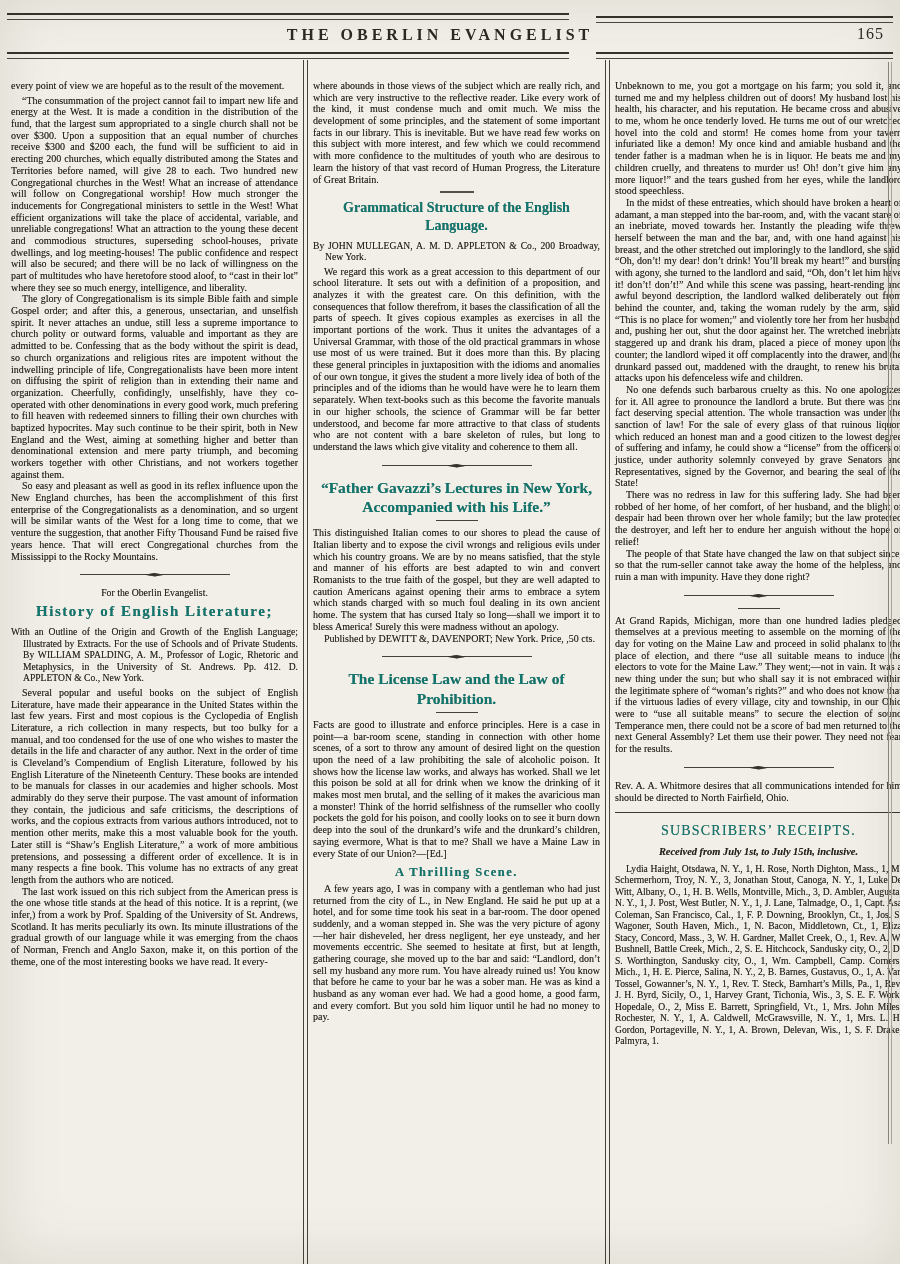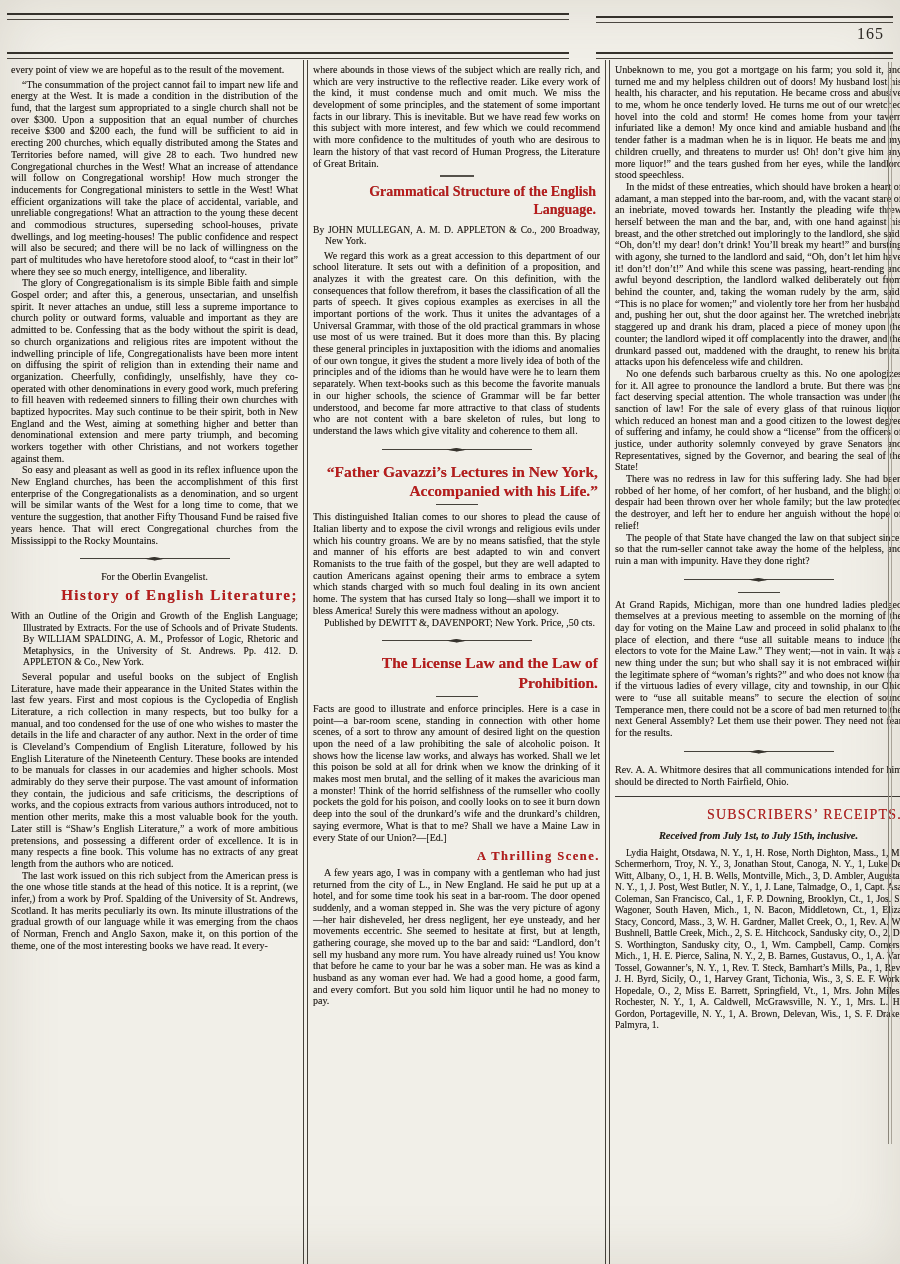--- a/index.html
+++ b/index.html
@@ -11,31 +11,31 @@
   .rule{position:absolute;height:4px;border-top:2px solid #35322c;border-bottom:1px solid #4a463f;}
   .seg-tl{top:13px;left:7px;width:562px;}
   .seg-tr{top:16px;left:596px;right:7px;}
   .seg-bl{top:52px;left:7px;width:562px;}
   .seg-br{top:52px;left:596px;right:7px;}
   .title{position:absolute;top:26px;left:0;width:880px;text-align:center;
          font-size:16px;font-weight:bold;letter-spacing:4px;color:#2c2823;white-space:nowrap;}
   .pagenum{position:absolute;top:25px;right:16px;font-size:16px;color:#2c2823;letter-spacing:1px;}
   
   .cols{position:absolute;top:60px;left:6px;right:6px;bottom:0;display:flex;}
-  .col{flex:0 0 287px;width:287px;padding:4px 5px 0 5px;overflow:hidden;text-align:justify;
+  .col{flex:0 0 287px;width:287px;padding:20px 5px 0 5px;overflow:hidden;text-align:justify;
        font-size:10px;line-height:1.17;text-shadow:0 0 0.4px rgba(60,50,40,0.55);}
   .vrule{flex:0 0 3px;border-left:1px solid #45413a;border-right:1px solid #45413a;margin:0;}
   .edge-rule{position:absolute;top:62px;bottom:120px;right:8px;width:2px;border-left:1px solid #8a857a;border-right:1px solid #a9a398;}
   
   p{margin:0;text-indent:11px;}
   p.noind{text-indent:0;}
   p.sp{margin-top:3px;}
   .hang{margin:4px 0 3px;padding-left:12px;text-indent:-12px;font-size:9.6px;line-height:1.2;}
   .kicker{text-align:center;text-indent:0;margin:7px 0 2px;font-size:9.8px;}
-  h2,h3{text-align:right;text-indent:0;font-weight:bold;color:#b91c1c;}
+  h2,h3{text-align:center;text-indent:0;font-weight:bold;color:#0f766e;}
   .h-lit{font-size:15px;letter-spacing:1.5px;margin:3px 0 6px;line-height:1.25;}
   .h-md{font-size:14px;margin:6px 4px 4px;line-height:1.3;}
   .h-lg{font-size:15.5px;margin:7px 2px 3px;line-height:1.25;}
   .h-sub{font-size:12.5px;letter-spacing:1.5px;margin:6px 0 3px;}
   .h-caps{font-size:14px;font-weight:normal;letter-spacing:1.2px;margin:10px 0 6px;}
   .received{text-align:center;text-indent:0;font-style:italic;font-weight:bold;font-size:10.4px;margin:0 0 5px;}
   .fine{font-size:9.6px;line-height:1.2;}
   .it{}
   
   .div-arrow{display:flex;align-items:center;width:150px;margin:8px auto;}
@@ -47,20 +47,21 @@
   .hr-full{border-top:1px solid #3c3833;margin:9px 0 3px;}
 </style>
 </head>
 <body>
 
 <div class="page">
 
   <header class="header">
     <div class="rule seg-tl"></div>
     <div class="rule seg-tr"></div>
+    <div class="title">THE OBERLIN EVANGELIST</div>
     <div class="pagenum">165</div>
     <div class="rule seg-bl"></div>
     <div class="rule seg-br"></div>
   </header>
 
   <div class="cols">
 
     <section class="col">
       <p class="noind">every point of view we are hopeful as to the result of the movement.</p>
       <p class="sp">“The consummation of the project cannot fail to impart new life and energy at the West.  It is made a condition in the distribution of the fund, that the largest sum appropriated to a single church shall not be over $300.  Upon a supposition that an equal number of churches receive $300 and $200 each, the fund will be sufficient to aid in erecting 200 churches, which equally distributed among the States and Territories before named, will give 28 to each.  Two hundred new Congregational churches in the West!  What an increase of attendance will follow on Congregational worship!  How much stronger the inducements for Congregational ministers to settle in the West!  What efficient organizations will take the place of accidental, variable, and unreliable congregations!  What an attraction to the young these decent and commodious structures, superseding school-houses, private dwellings, and log meeting-houses!  The public confidence and respect will also be secured; and there will be no lack of willingness on the part of multitudes who have heretofore stood aloof, to “cast in their lot” where they see so much energy, intelligence, and liberality.</p>

